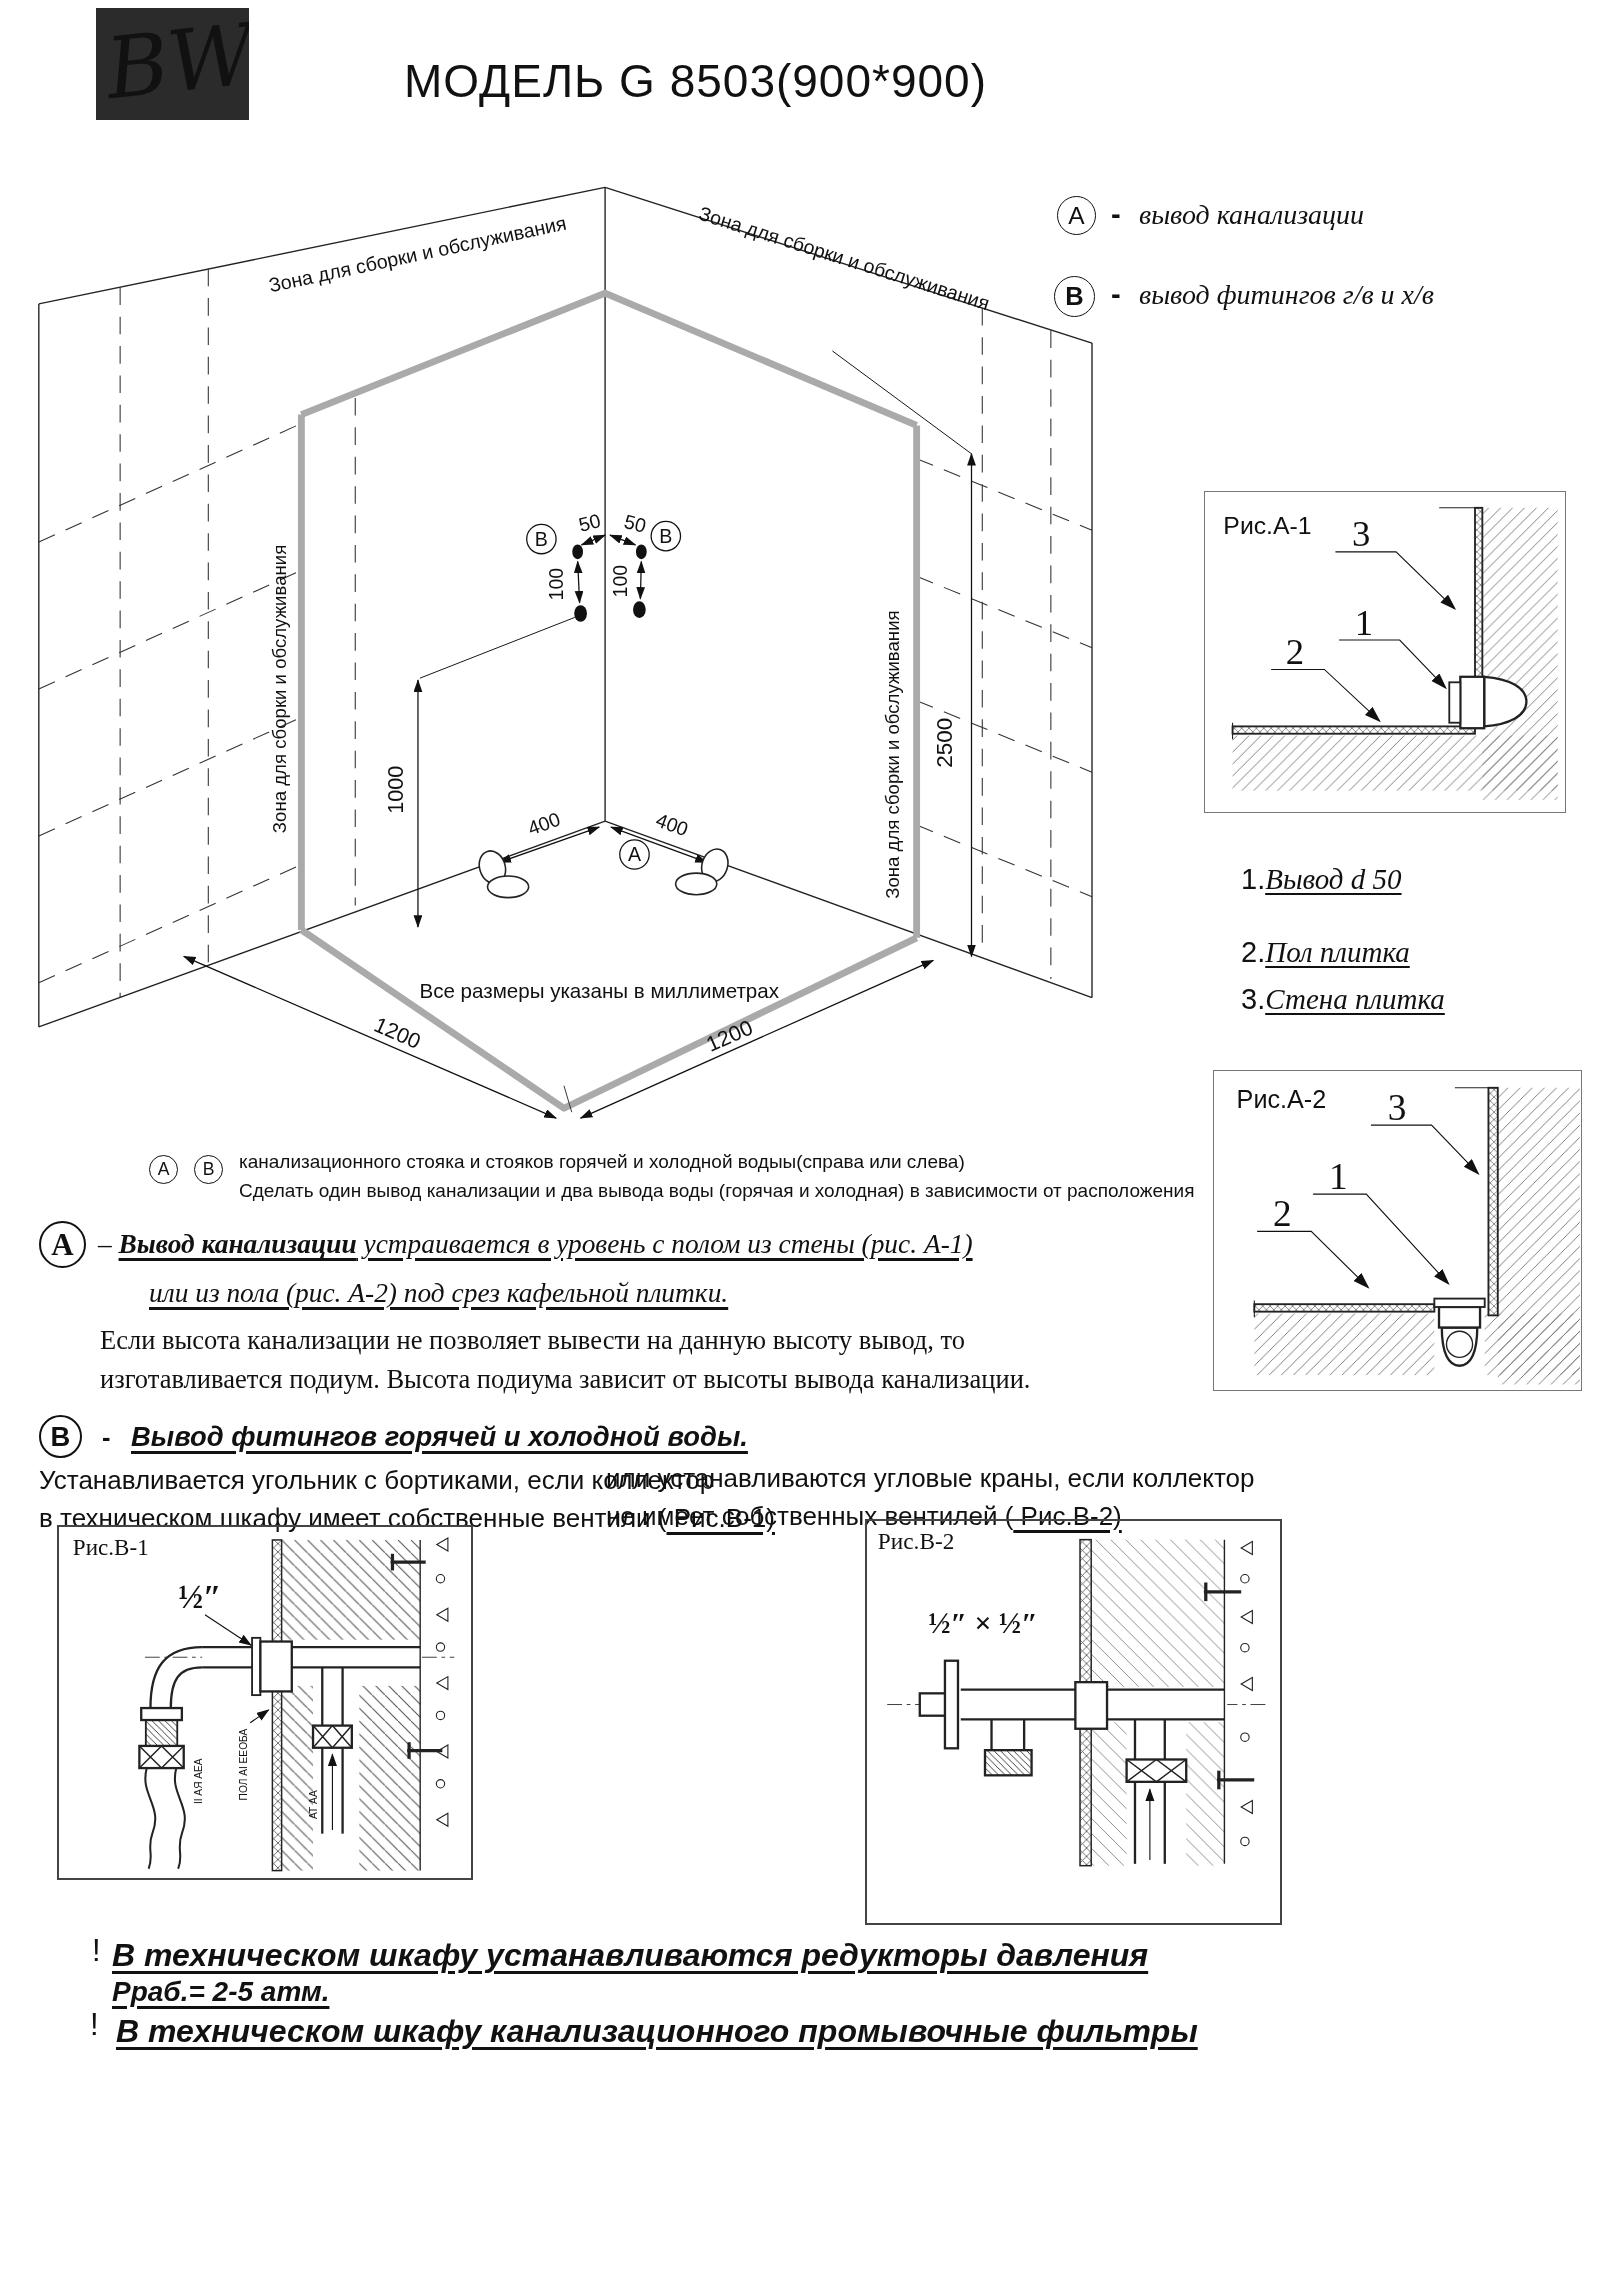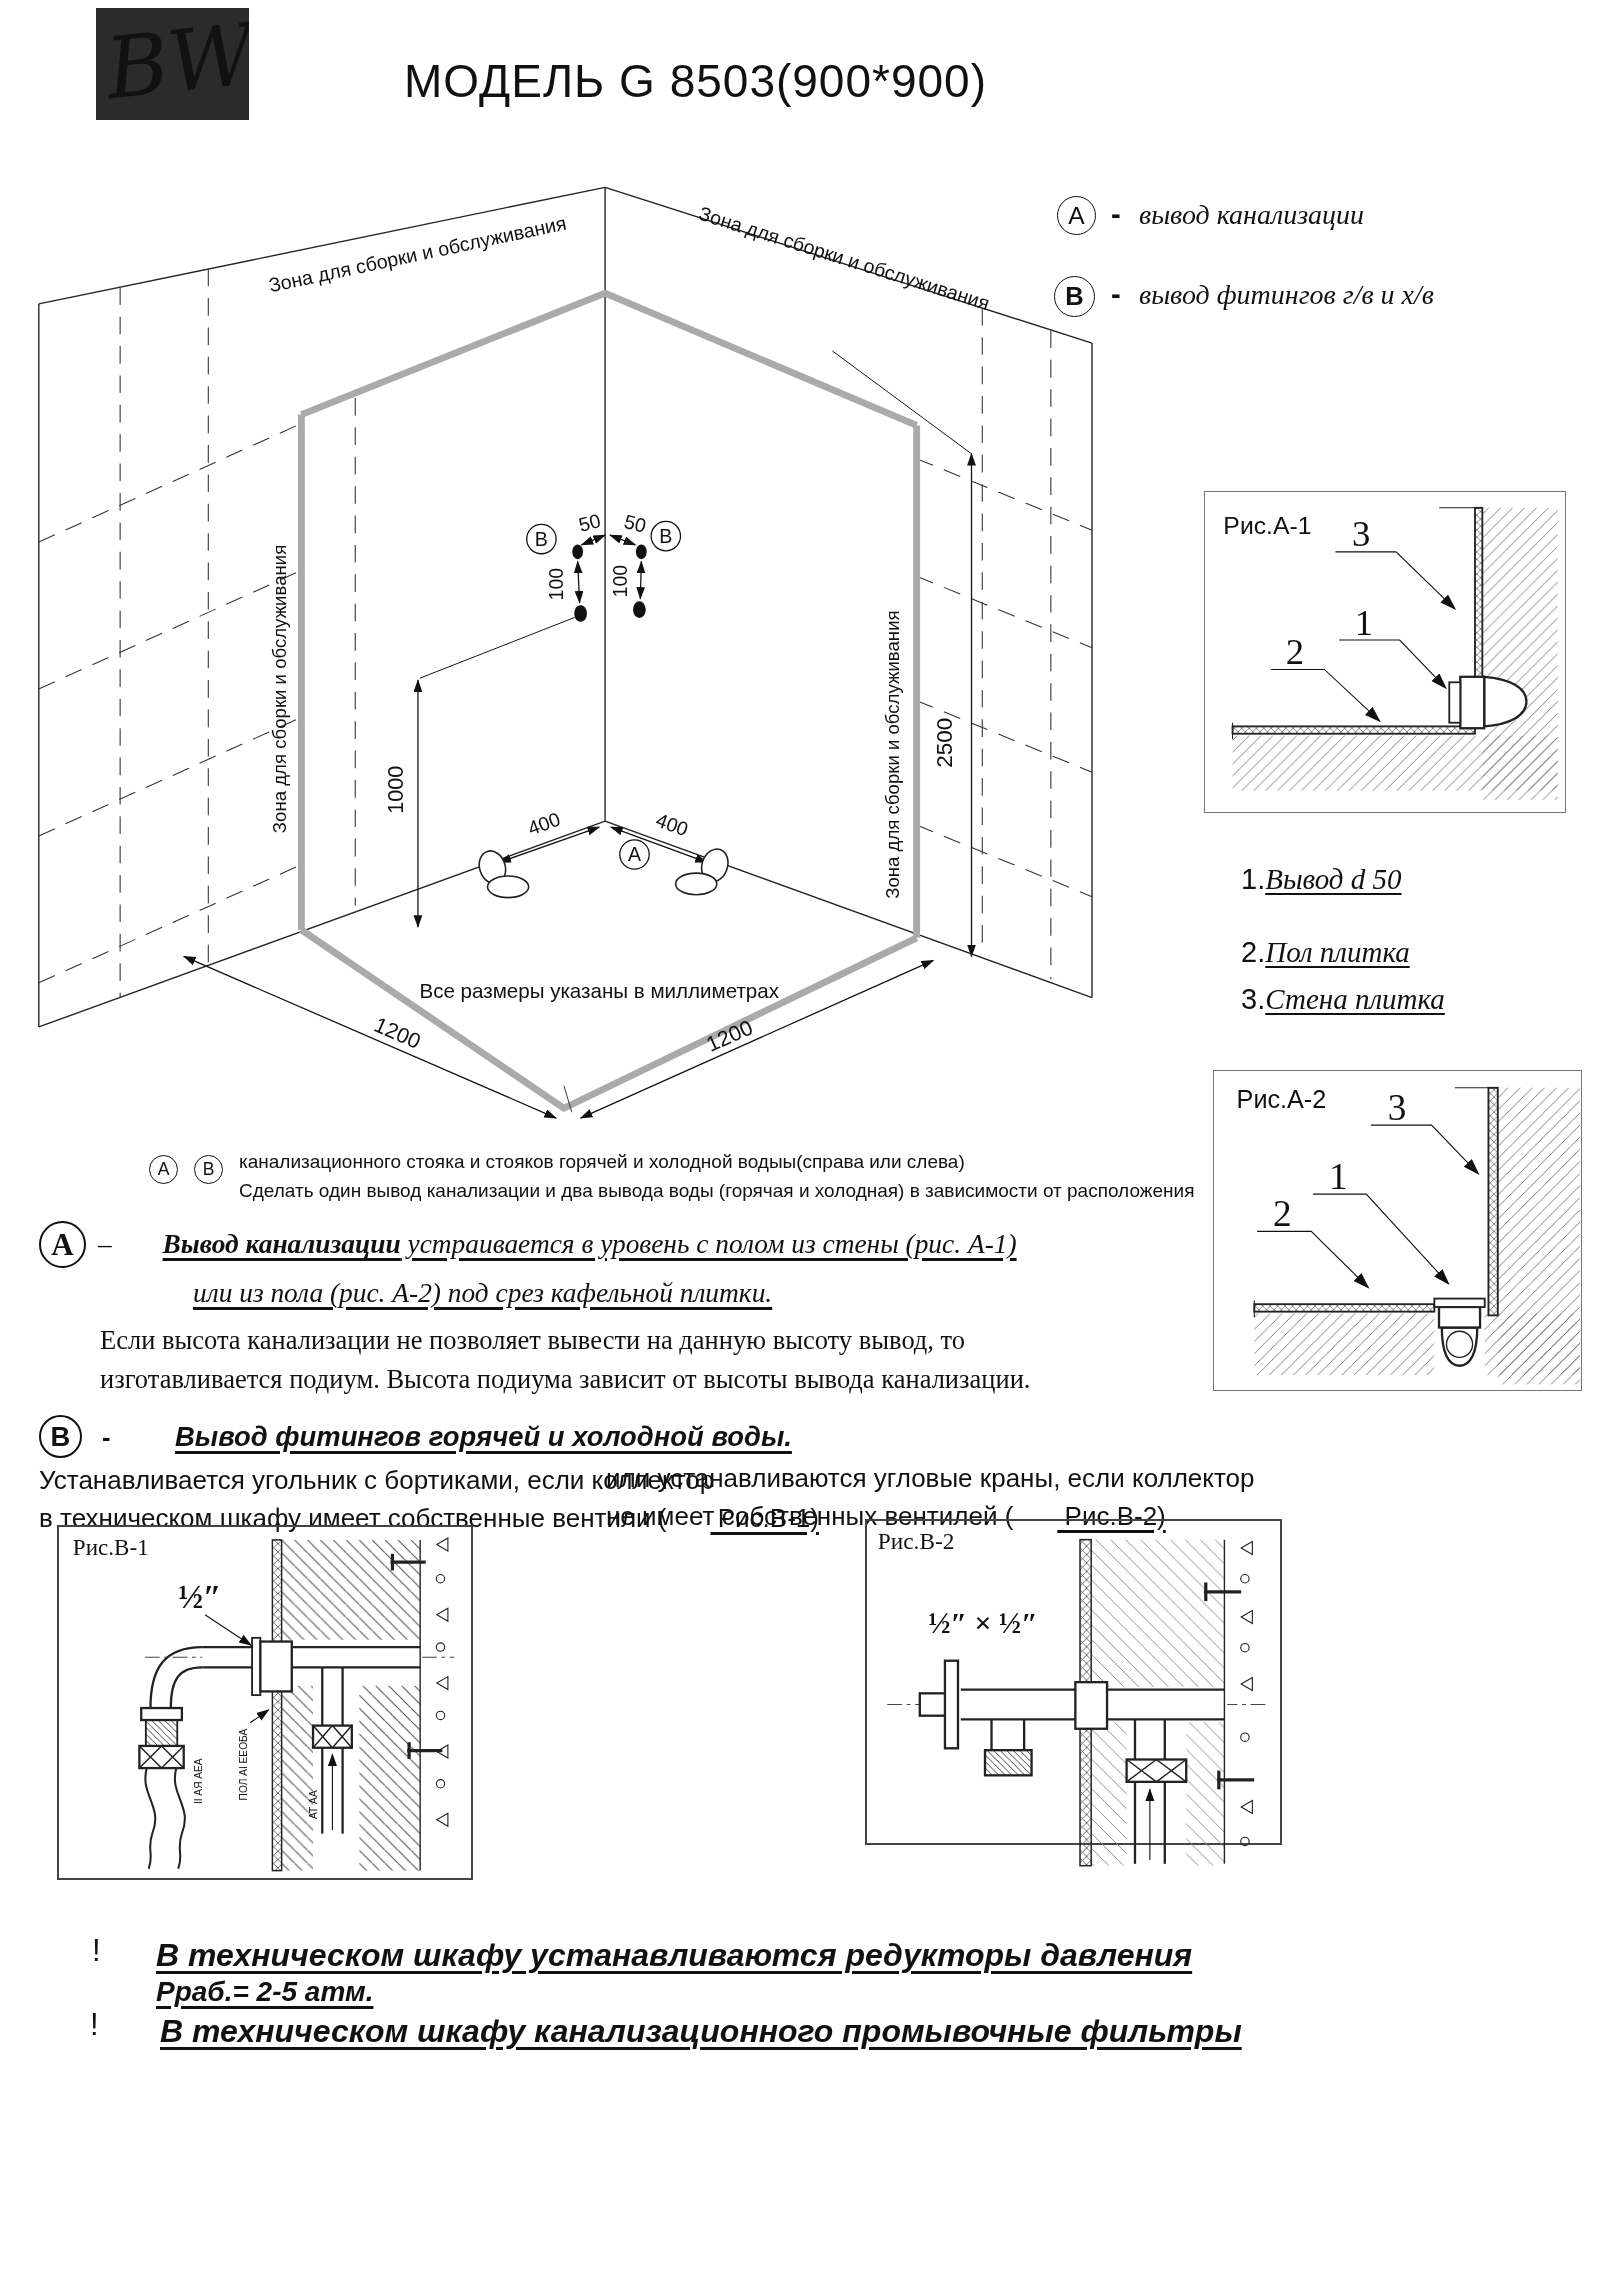--- a/index.html
+++ b/index.html
@@ -4,21 +4,21 @@
 <style>
   html,body{margin:0;padding:0;background:#888;}
   .page{position:relative;width:1621px;height:2293px;background:#fff;overflow:hidden;
         font-family:"Liberation Sans",sans-serif;color:#111;}
   .abs{position:absolute;}
   .sans{font-family:"Liberation Sans",sans-serif;}
   .serif{font-family:"Liberation Serif",serif;}
   .it{font-style:italic;}
   .b{font-weight:bold;}
   .u{text-decoration:underline;text-decoration-thickness:2px;text-underline-offset:3.9px;}
-  .u3{text-decoration:underline;text-decoration-thickness:2.5px;text-underline-offset:4.9px;margin-left:44px;}
+  .u3{text-decoration:underline;text-decoration-thickness:2.5px;text-underline-offset:4.9px;}
   .circle{border:1.7px solid #111;border-radius:50%;display:flex;align-items:center;
           justify-content:center;background:#fff;box-sizing:border-box;}
   .figbox{border:1.6px solid #777;box-sizing:border-box;background:#fff;}
   svg text{fill:#111;}
   .nowrap{white-space:nowrap;}
 </style>
 </head>
 <body>
 
 <div class="page">
@@ -337,21 +337,21 @@
       <text x="126" y="88" font-size="36" font-weight="bold" font-family="Liberation Serif, serif">½″</text>
 
       <line x1="204" y1="212" x2="224" y2="198" stroke="#111" stroke-width="1.2" marker-end="url(#arr3)"></line>
       <line x1="293" y1="328" x2="293" y2="246" stroke="#111" stroke-width="1.2" marker-end="url(#arr3)"></line>
       <text transform="translate(152,300) rotate(-90)" font-size="11">II АЯ АЕА</text>
       <text transform="translate(200,296) rotate(-90)" font-size="11">ПОЛ АI ЕЕОБА</text>
       <text transform="translate(276,316) rotate(-90)" font-size="11">АТ АА</text>
     </svg>
   </div>
 
-  <div class="abs" style="left:865px;top:1519px;width:417px;height:326px;border:2px solid #444;box-sizing:border-box;">
+  <div class="abs" style="left:865px;top:1519px;width:417px;height:406px;border:2px solid #444;box-sizing:border-box;">
     <svg width="413" height="354" viewBox="0 0 440 380">
       <defs>
         <pattern id="hb2" width="16" height="16" patternUnits="userSpaceOnUse">
           <path d="M0,0 L16,16" stroke="#888" stroke-width="1"></path>
         </pattern>
         <pattern id="hb2b" width="7" height="7" patternUnits="userSpaceOnUse">
           <path d="M0,0 L7,7" stroke="#333" stroke-width="1"></path>
         </pattern>
         <pattern id="xhb2" width="9" height="9" patternUnits="userSpaceOnUse">
           <path d="M0,0 L9,9 M9,0 L0,9" stroke="#555" stroke-width="0.9"></path>

